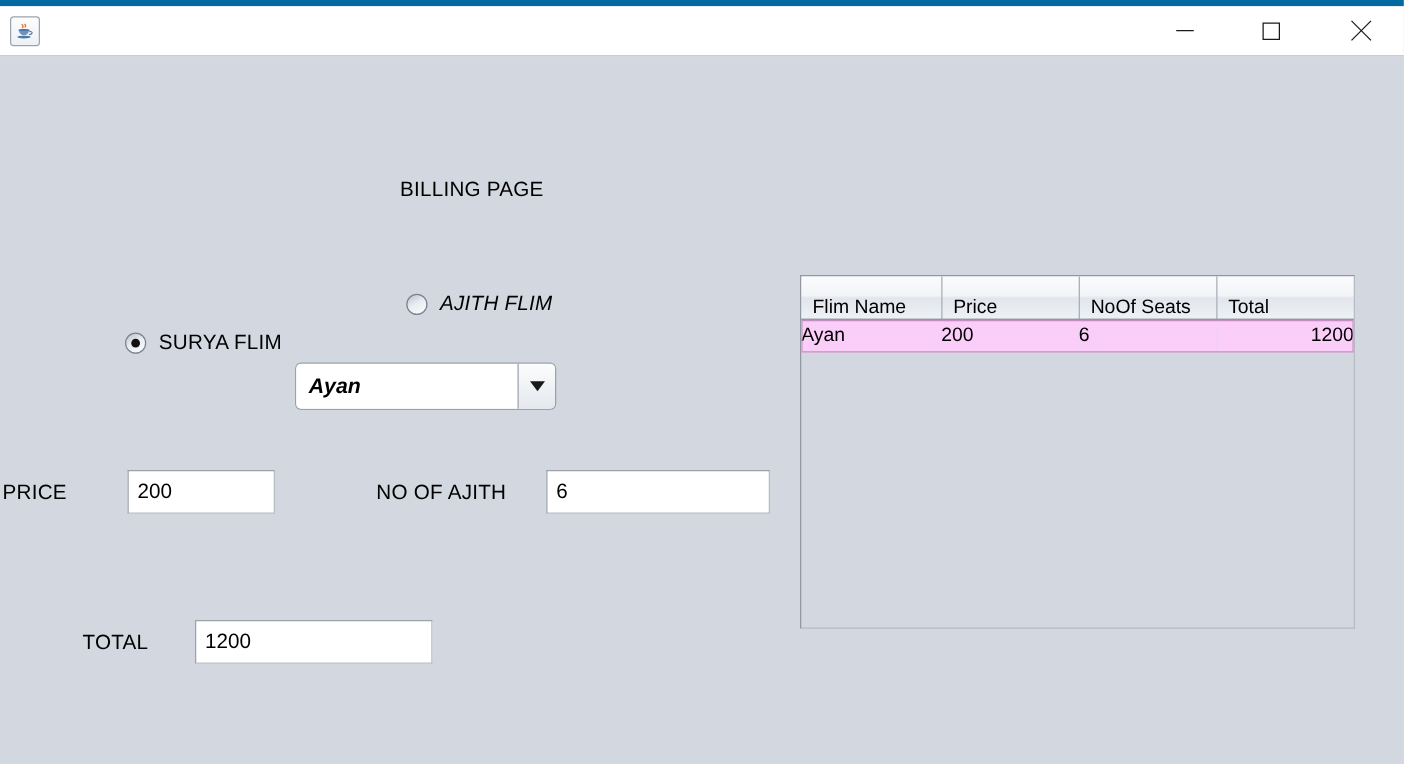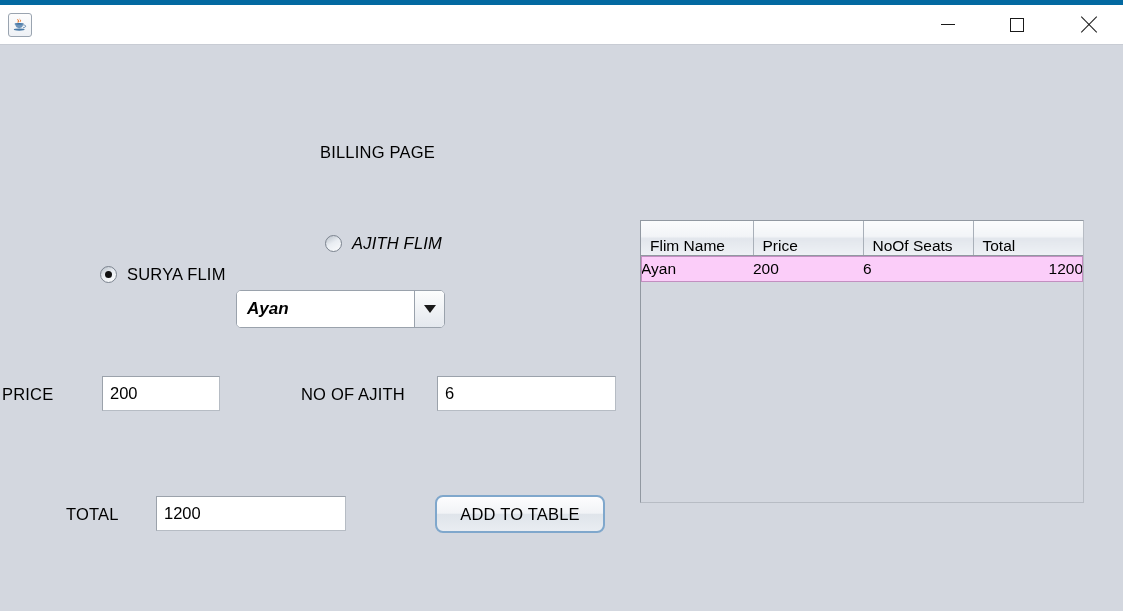--- a/index.html
+++ b/index.html
@@ -339,21 +339,20 @@
 
     <div class="field-label" id="label-price">PRICE</div>
     <div class="text-field" id="field-price">200</div>
 
     <div class="field-label" id="label-seats">NO OF AJITH</div>
     <div class="text-field" id="field-seats">6</div>
 
     <div class="field-label" id="label-total">TOTAL</div>
     <div class="text-field" id="field-total">1200</div>
 
-    <div id="add-to-table-btn">ADD TO TABLE</div>
 
     <div id="table-scrollpane">
       <table id="billing-table">
         <thead>
           <tr>
             <th class="col-name">Flim Name</th>
             <th class="col-price">Price</th>
             <th class="col-seats">NoOf Seats</th>
             <th class="col-total">Total</th>
           </tr>

